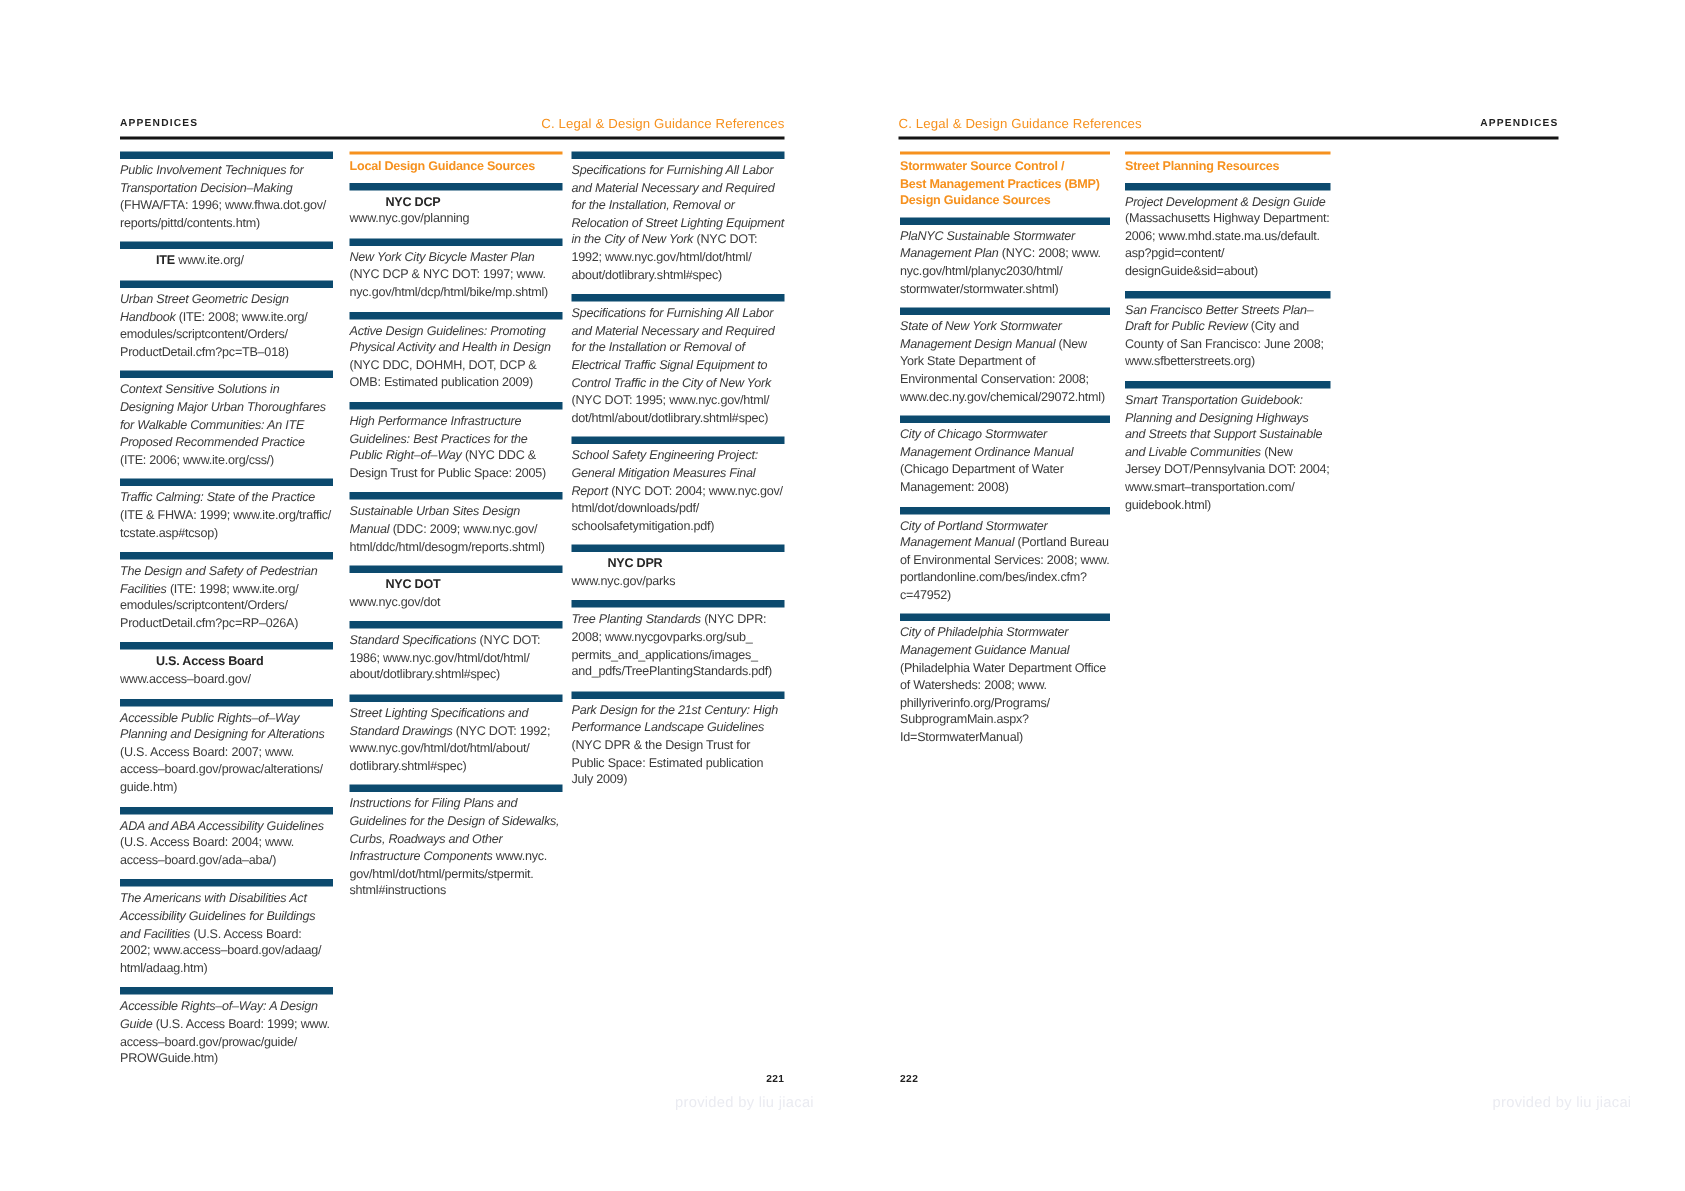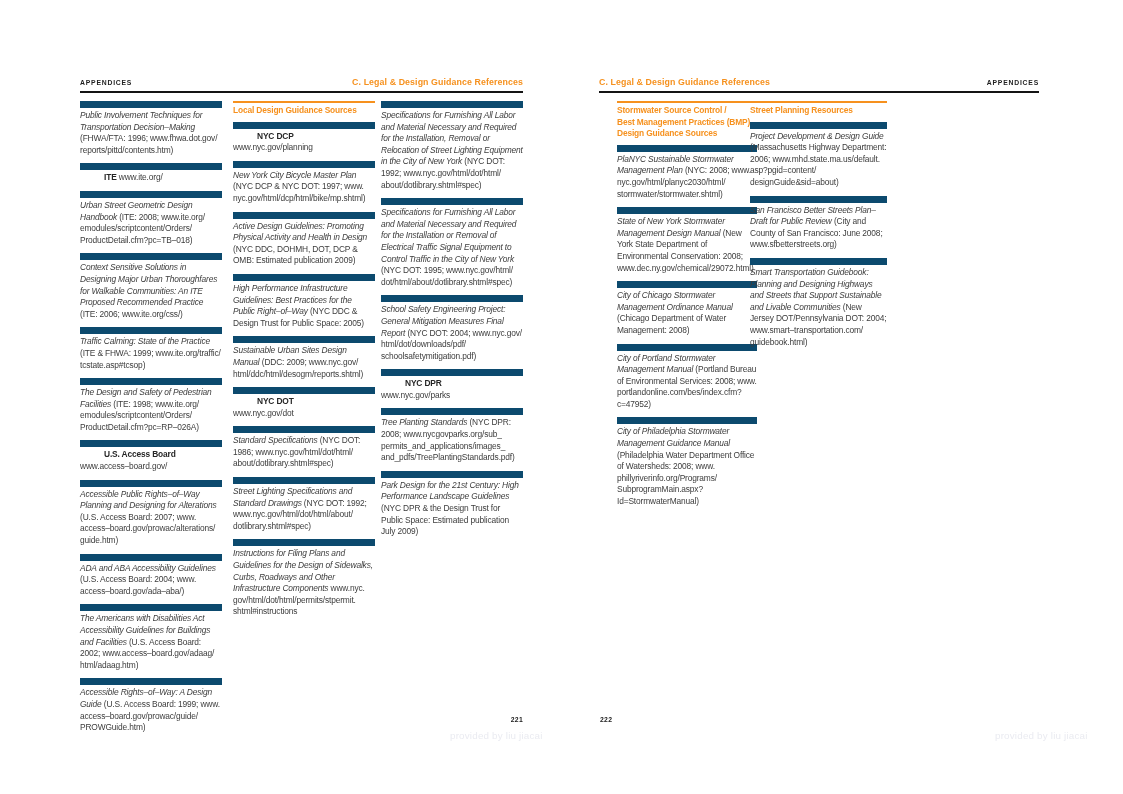--- a/index.html
+++ b/index.html
@@ -10,39 +10,39 @@
   .page{position:absolute;top:75px;}
   .page-left{left:80px;width:443px;}
   .page-right{left:599px;width:440px;}
 
   .page-header{position:relative;height:11px;margin-top:2px;}
   .eyebrow{
     font-size:6.8px;font-weight:700;letter-spacing:0.8px;color:#1f1f1f;
     position:absolute;top:2px;
   }
   .chapter{
-    font-size:8.8px;font-weight:700;color:#f6911e;letter-spacing:0.1px;
+    font-size:8.8px;font-weight:400;color:#f6911e;letter-spacing:0.1px;
     position:absolute;top:0;
   }
   .page-left .eyebrow{left:0;}
   .page-left .chapter{right:0;}
   .page-right .chapter{left:0;}
   .page-right .eyebrow{right:0;}
   .header-rule{border-top:2px solid #141414;margin-top:3px;}
 
   .columns{position:relative;margin-top:8px;}
   .col{position:absolute;top:0;width:142px;}
   .page-left .col-1{left:0;}
   .page-left .col-2{left:153px;}
   .page-left .col-3{left:301px;}
-  .page-right .col-1{left:1px;width:140px;margin-left:17px;}
+  .page-right .col-1{left:1px;width:140px;}
   .page-right .col-2{left:151px;width:137px;}
 
   .entry{
-    border-top:7px solid #0c4a6e;
+    border-top:5px solid #0c4a6e;
     padding:2px 0 7px;
     font-size:8.4px;line-height:11.6px;letter-spacing:-0.15px;
     color:#3c3c3c;overflow-wrap:break-word;
   }
   .entry.section{
     border-top:2.5px solid #f6911e;
     color:#f6911e;font-weight:700;white-space:pre-line;
     padding-bottom:5px;
   }
   .org-name{font-weight:700;color:#262626;display:block;padding-left:24px;}

